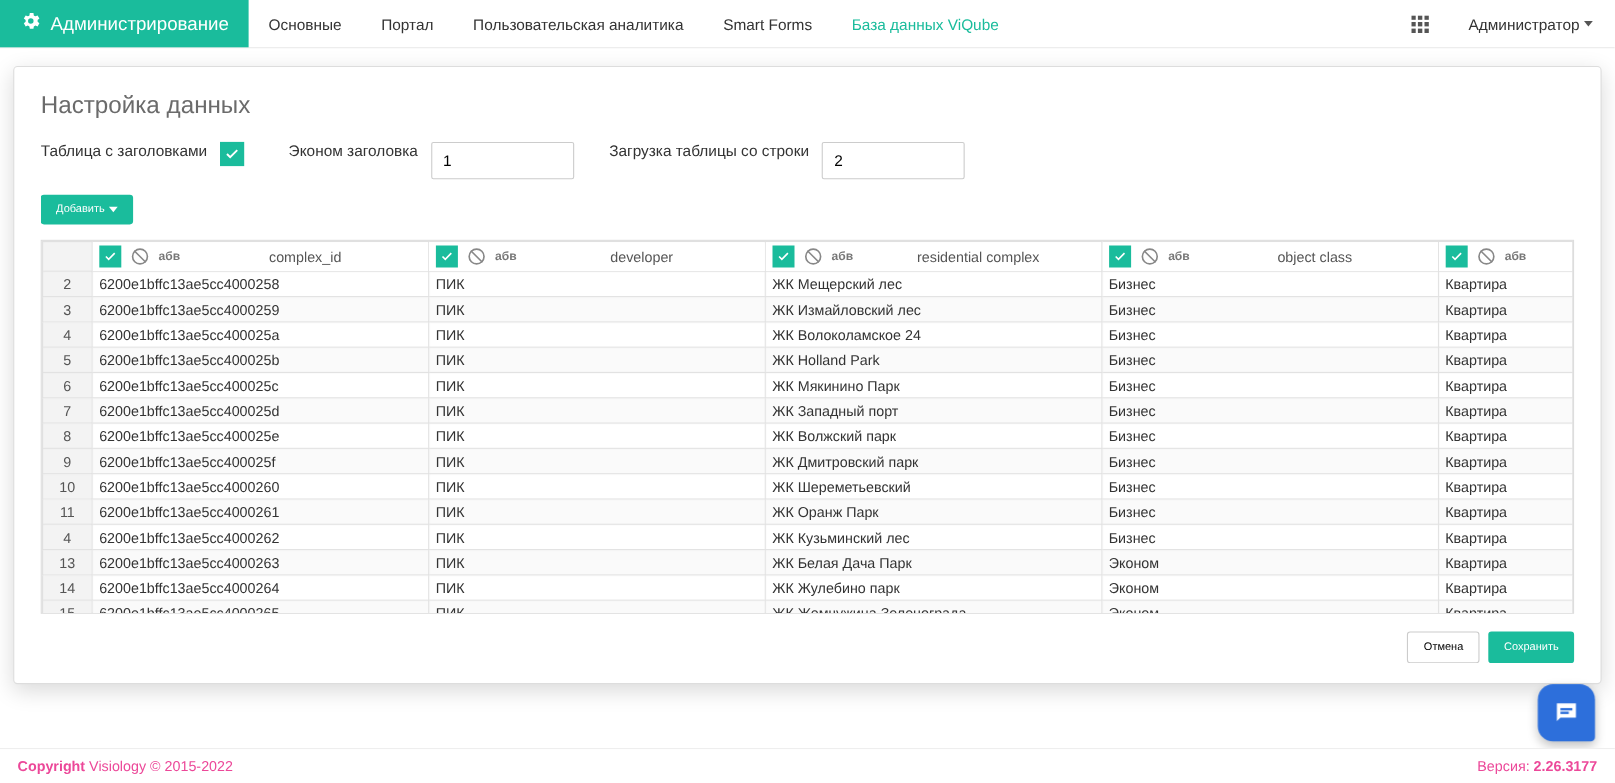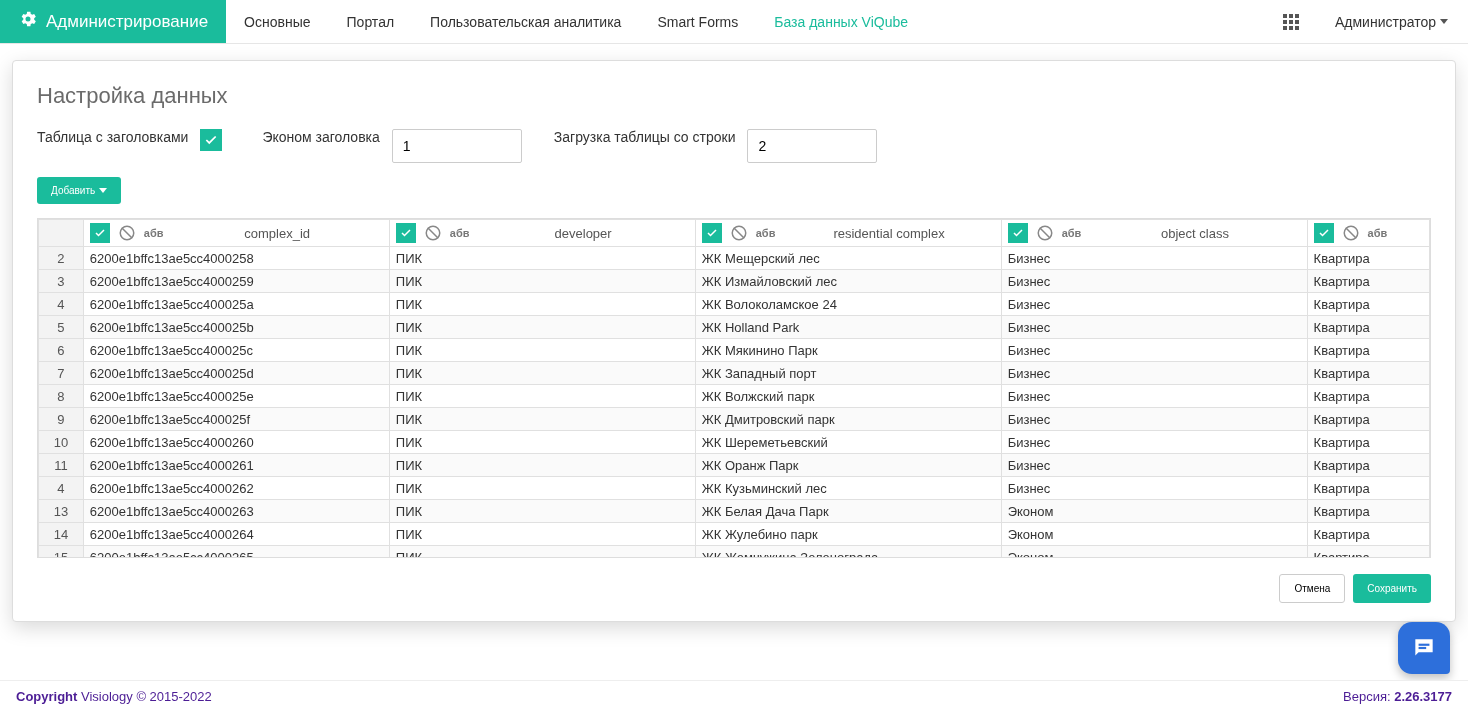--- a/index.html
+++ b/index.html
@@ -33,21 +33,21 @@
 .sheet tbody tr:nth-child(even) td { background: #fafafa; }
 .rownum { width: 44px; text-align: center; background: #f3f3f3 !important; color: #555; }
 .col-hdr { background: #fff; position: relative; }
 .hdr-inner { display: flex; align-items: center; gap: 8px; }
 .mini-chk { width: 20px; height: 20px; background: #1abc9c; display: inline-flex; align-items: center; justify-content: center; flex-shrink: 0; }
 .mini-chk svg { stroke: #fff; }
 .mini-ban { width: 18px; height: 18px; flex-shrink: 0; }
 .abc { font-size: 11px; color: #777; flex-shrink: 0; }
 .col-name { flex: 1; text-align: center; color: #555; font-weight: 400; }
 .dialog-footer { display: flex; justify-content: flex-end; gap: 8px; margin-top: 16px; }
-.footer { position: fixed; bottom: 0; left: 0; right: 0; padding: 8px 16px; display: flex; justify-content: space-between; font-size: 13px; color: #4c1d95; background: #fff; border-top: 1px solid #eee; }
+.footer { position: fixed; bottom: 0; left: 0; right: 0; padding: 8px 16px; display: flex; justify-content: space-between; font-size: 13px; color: #ec4899; background: #fff; border-top: 1px solid #eee; }
 .chat-fab { position: fixed; right: 18px; bottom: 38px; width: 52px; height: 52px; border-radius: 14px 14px 4px 14px; background: #2d6fdb; display: flex; align-items: center; justify-content: center; cursor: pointer; box-shadow: 0 4px 10px rgba(0,0,0,0.25); }
 .chat-fab svg { fill: #fff; }
 .corner-cell { width: 44px; background:#f3f3f3; }
 .c1 { width: 300px; } .c2 { width: 300px; } .c3 { width: 300px; } .c4 { width: 300px; } .c5 { width: 120px; }
 </style>
 </head>
 <body>
 
 <div class="topbar">
   <div class="brand">

